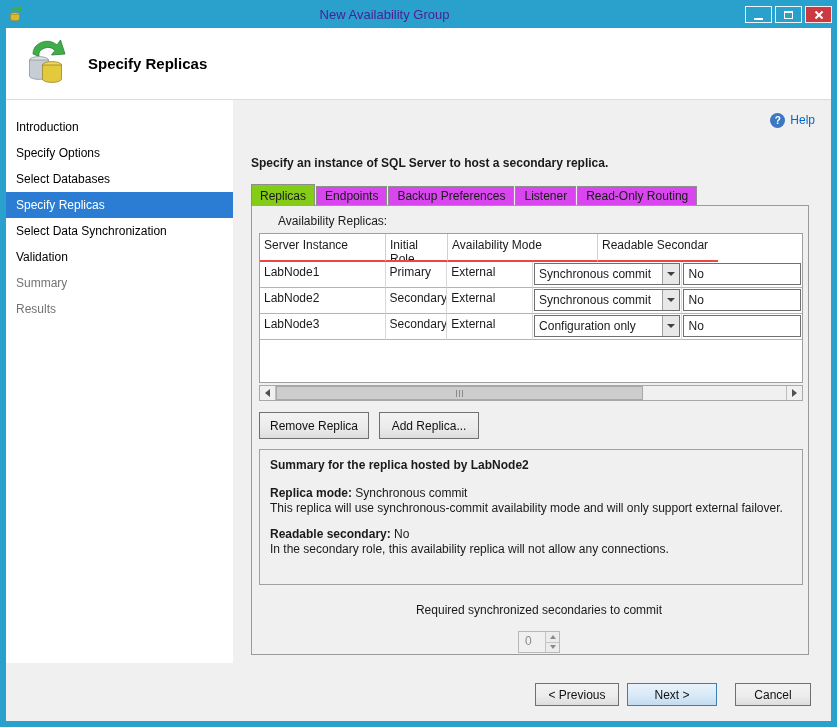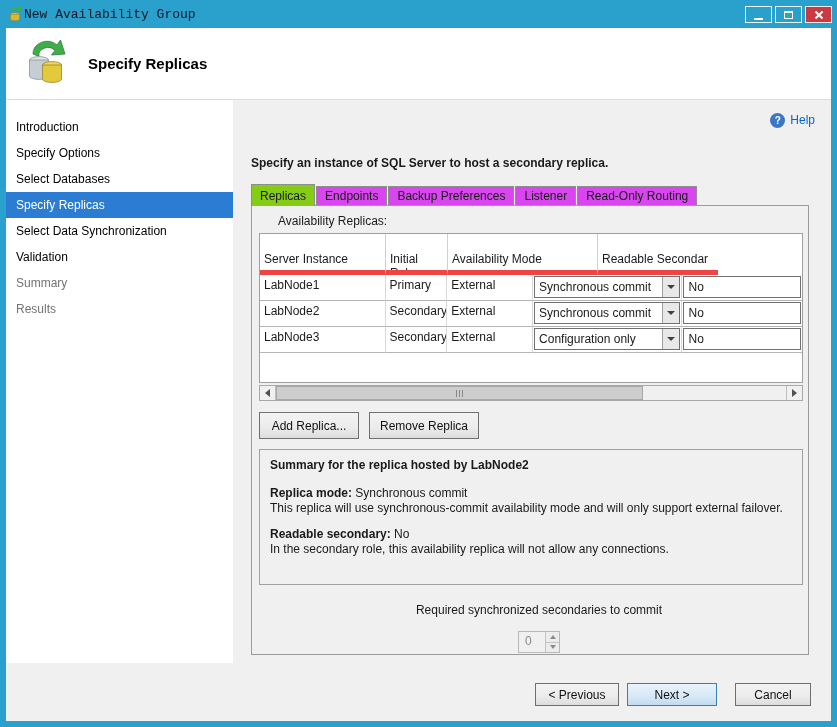--- a/index.html
+++ b/index.html
@@ -4,21 +4,21 @@
 <style>
   * { box-sizing: border-box; margin: 0; padding: 0; }
   html,body { width:837px; height:727px; }
   body { font-family:"Liberation Sans", sans-serif; font-size:12px; color:#1a1a1a; }
 
   .window { width:837px; height:727px; background:#2aa0cd; display:flex; flex-direction:column; }
 
   
   .titlebar { height:28px; display:flex; align-items:center; padding:0 5px 0 8px; }
   .app-icon { width:16px; height:16px; display:inline-block; }
-  .title { flex:1; font-size:13px; color:#0f172a;font-family:Liberation Mono, monospace; }
+  .title { flex:1; text-align:center; font-size:13px; color:#4c1d95; }
   .caption-buttons { display:flex; gap:3px; }
   .cap-btn { position:relative; width:27px; height:17px; border:1px solid rgba(255,255,255,.9); display:inline-block; cursor:default; }
   .cap-btn.close { background:#cc3a41; }
   .glyph-min { position:absolute; left:8px; top:11px; width:9px; height:2px; background:#fff; }
   .glyph-max { position:absolute; left:8px; top:4px; width:9px; height:8px; border:1px solid #fff; border-top:2px solid #fff; }
   .glyph-close-a,.glyph-close-b { position:absolute; left:8px; top:7px; width:10px; height:2px; background:#fff; }
   .glyph-close-a { transform:rotate(45deg); }
   .glyph-close-b { transform:rotate(-45deg); }
 
   
@@ -46,21 +46,21 @@
   .tabs { display:flex; align-items:flex-end; margin-top:14px; }
   .tab { border:1px solid #8e8e8e; border-bottom:none; padding:0 8px; height:19px; line-height:19px; background:#d946ef; cursor:pointer; margin-right:1px; white-space:nowrap; }
   .tab.active { height:22px; line-height:22px; background:#84cc16; position:relative; z-index:2; margin-bottom:-1px; }
 
   .tab-panel { border:1px solid #9b9b9b; background:#f0f0f0; height:450px; padding:7px; position:relative; z-index:1; width:558px; }
   .grid-label { margin:1px 0 5px 19px; }
 
   
   .grid { width:544px; height:150px; background:#fff; border:1px solid #a0a0a0; overflow:hidden; }
   .g-row { display:flex; }
-  .g-head .g-cell { background:#fff; border-right:1px solid #d0d0d0; border-bottom:5px solid #ef4444; padding:18px 4px; height:28px; overflow:hidden; }
+  .g-head .g-cell { background:#fff; border-right:1px solid #d0d0d0; border-bottom:2px solid #ef4444; padding:4px 4px; height:28px; overflow:hidden; }
   .g-body .g-cell { border-right:1px solid #d8d8d8; border-bottom:1px solid #b4b4b4; padding:3px 4px; height:26px; white-space:nowrap; overflow:hidden; }
   .col-server{width:126px;} .col-role{width:62px;} .col-failover{width:86px;} .col-avail{width:150px;} .col-readable{width:120px; border-right:none !important;}
   .g-cell.combo { padding:1px; display:flex; }
   .combo-box { flex:1; display:flex; align-items:center; border:1px solid #707070; background:#fff; height:22px; }
   .combo-text { flex:1; padding-left:4px; white-space:nowrap; overflow:hidden; }
   .combo-arrow { width:17px; height:100%; border-left:1px solid #a0a0a0; background:#e8e8e8; display:flex; align-items:center; justify-content:center; cursor:pointer; }
   .g-cell.boxed { padding:1px; }
   .boxed-inner { border:1px solid #707070; background:#fff; height:22px; line-height:20px; padding-left:4px; }
   .tri-down { width:0; height:0; border-left:4px solid transparent; border-right:4px solid transparent; border-top:4px solid #404040; display:inline-block; }
   .tri-up-s { width:0; height:0; border-left:3px solid transparent; border-right:3px solid transparent; border-bottom:4px solid #8a8a8a; display:inline-block; }
@@ -247,22 +247,22 @@
               <span class="sb-thumb">
                   <i class="grip"></i>
                 </span>
             </span>
             <span class="sb-arrow right">
                 <i class="tri-right"></i>
               </span>
           </div>
 
           <div class="action-row">
+            <button class="btn">Remove Replica</button>
             <button class="btn">Add Replica...</button>
-            <button class="btn">Remove Replica</button>
           </div>
 
           <div class="summary-box">
             <div class="sum-title">Summary for the replica hosted by LabNode2</div>
             <div class="sum-line">
               <span class="sum-label">Replica mode:</span><span> Synchronous commit</span>
             </div>
             <div class="sum-desc">This replica will use synchronous-commit availability mode and will only support external failover.</div>
             <div class="sum-line sum-gap">
               <span class="sum-label">Readable secondary:</span><span> No</span>

